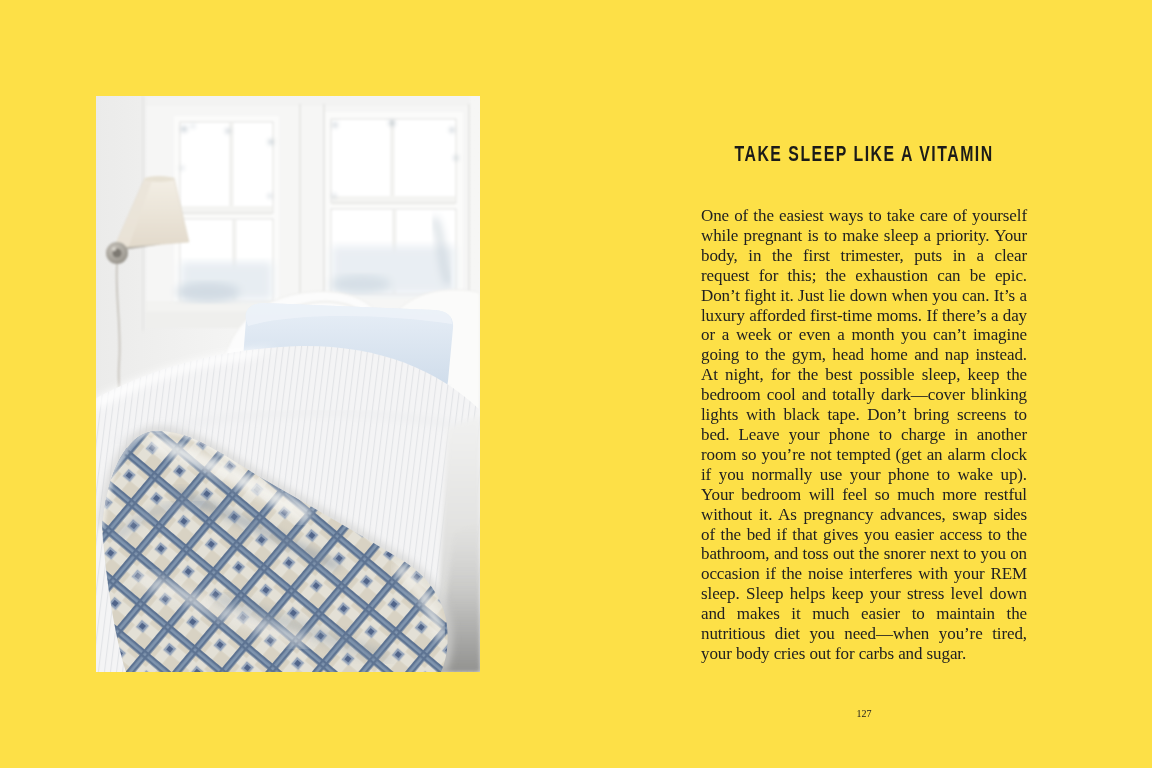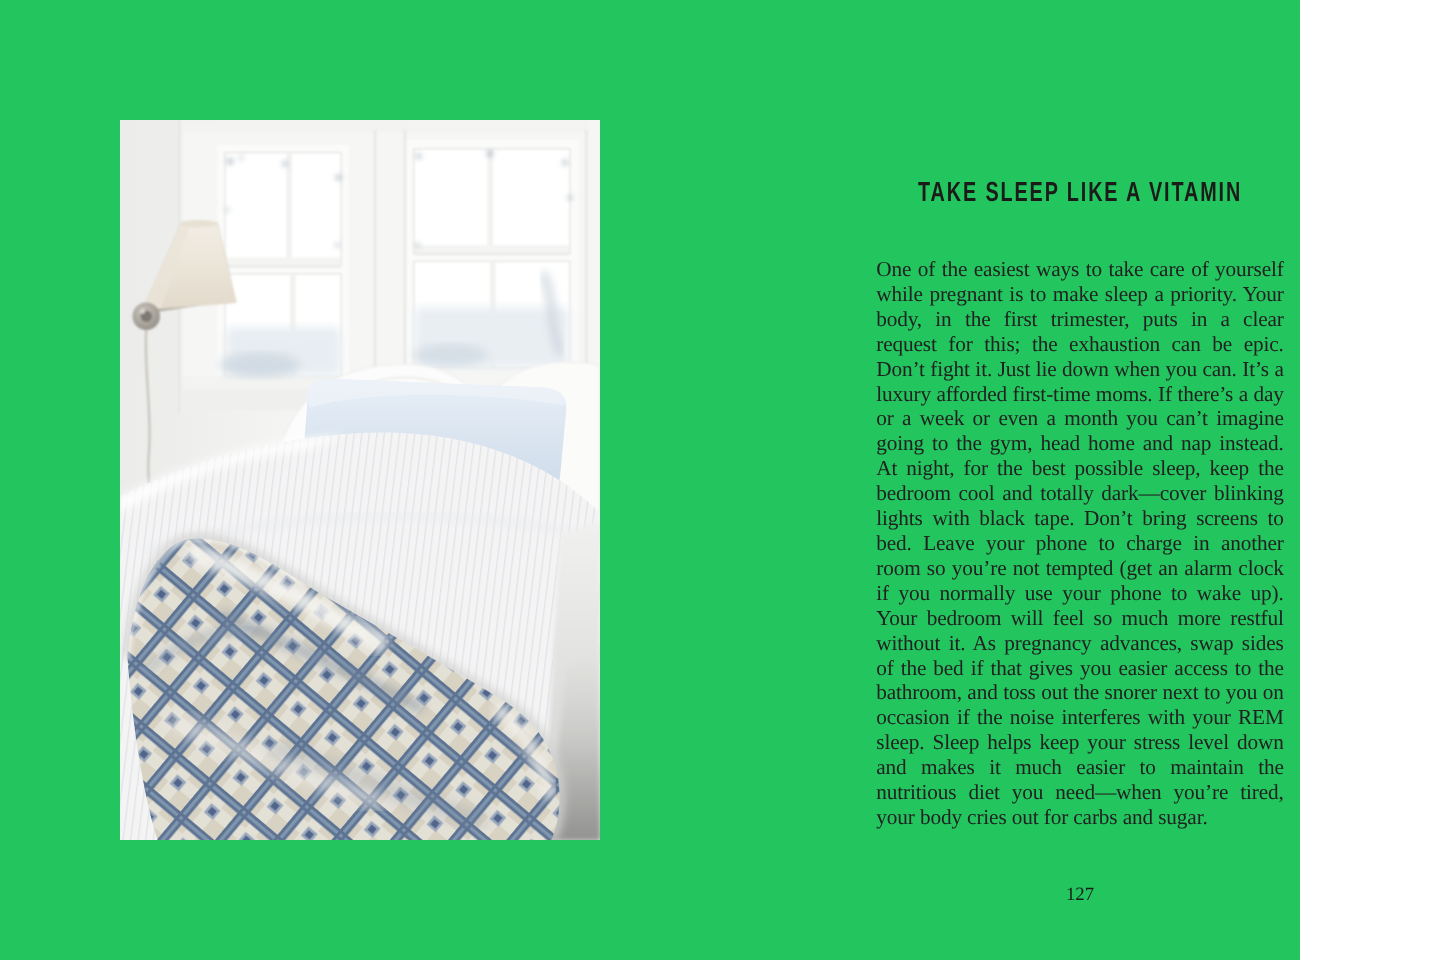--- a/index.html
+++ b/index.html
@@ -1,21 +1,21 @@
 <!DOCTYPE html>
 <html><head>
 <meta charset="utf-8">
 <style>
   html,body{margin:0;padding:0;}
   body{
     width:1152px;height:768px;background:#ffffff;overflow:hidden;
     font-family:"Liberation Serif", serif;
     -webkit-font-smoothing:antialiased;
   }
-  .book{position:relative;width:1040px;height:768px;background:#22c55e;}
+  .book{position:relative;width:1152px;height:768px;background:#fde047;}
 
   
   .photo-frame{
     position:absolute;left:96px;top:96px;width:384px;height:576px;
     overflow:hidden;
   }
   .photo-frame svg{display:block;}
 
   
   .text-col{
@@ -31,21 +31,21 @@
   }
   .body-text{
     margin-top:41px;
     font-family:"Liberation Serif", serif;
     font-size:17px;line-height:19.9px;letter-spacing:-0.1px;
     color:#212121;text-align:justify;
   }
   .folio{
     position:absolute;left:576px;top:708px;width:576px;
     text-align:center;font-family:"Liberation Serif", serif;
-    font-size:15px;color:#1c1c1c;
+    font-size:10px;color:#1c1c1c;
   }
 </style>
 </head>
 <body>
 
 <div class="book">
 
   <div class="photo-frame" role="img" aria-label="Soft-focus photograph of a bedroom: white walls, two bright double-hung windows, a wall-mounted lamp with a cream shade and hanging cord, a bed with white pillows, a pale blue lumbar pillow, white ribbed bedspread, and a blue-and-cream diamond-patterned throw blanket draped across the foot of the bed">
     <svg width="384" height="576" viewBox="0 0 384 576" xmlns="http://www.w3.org/2000/svg">
       <defs>

